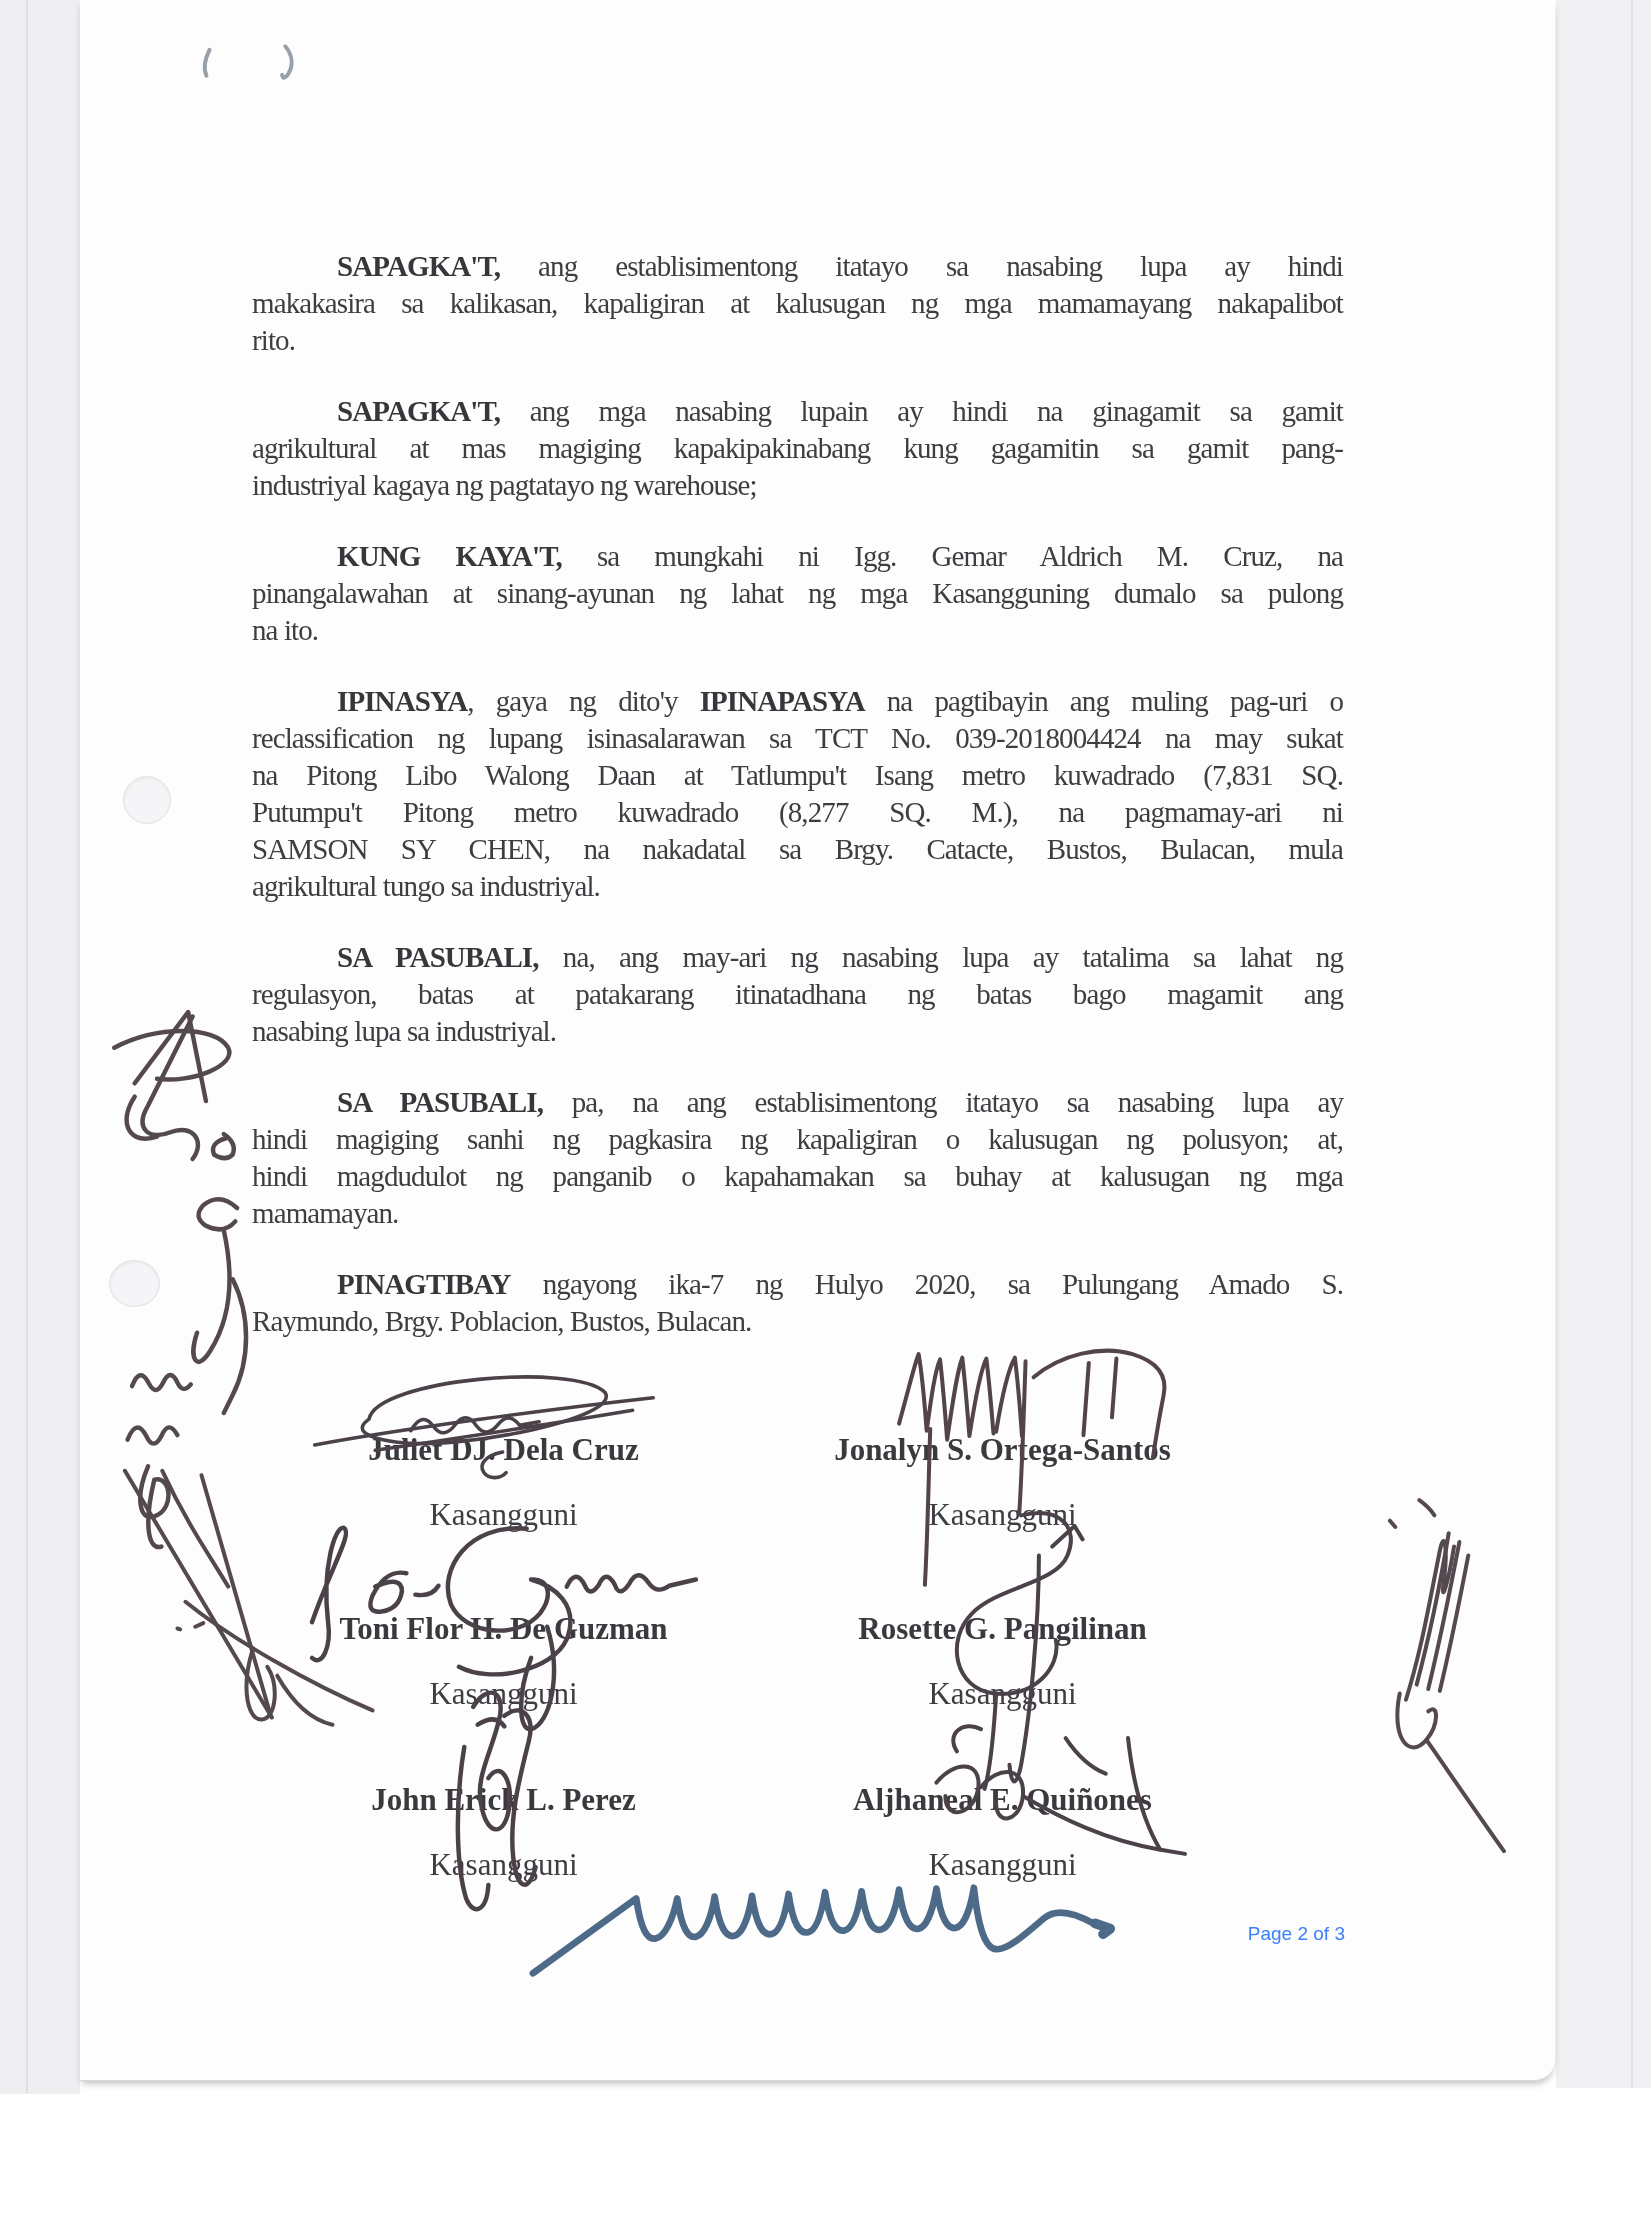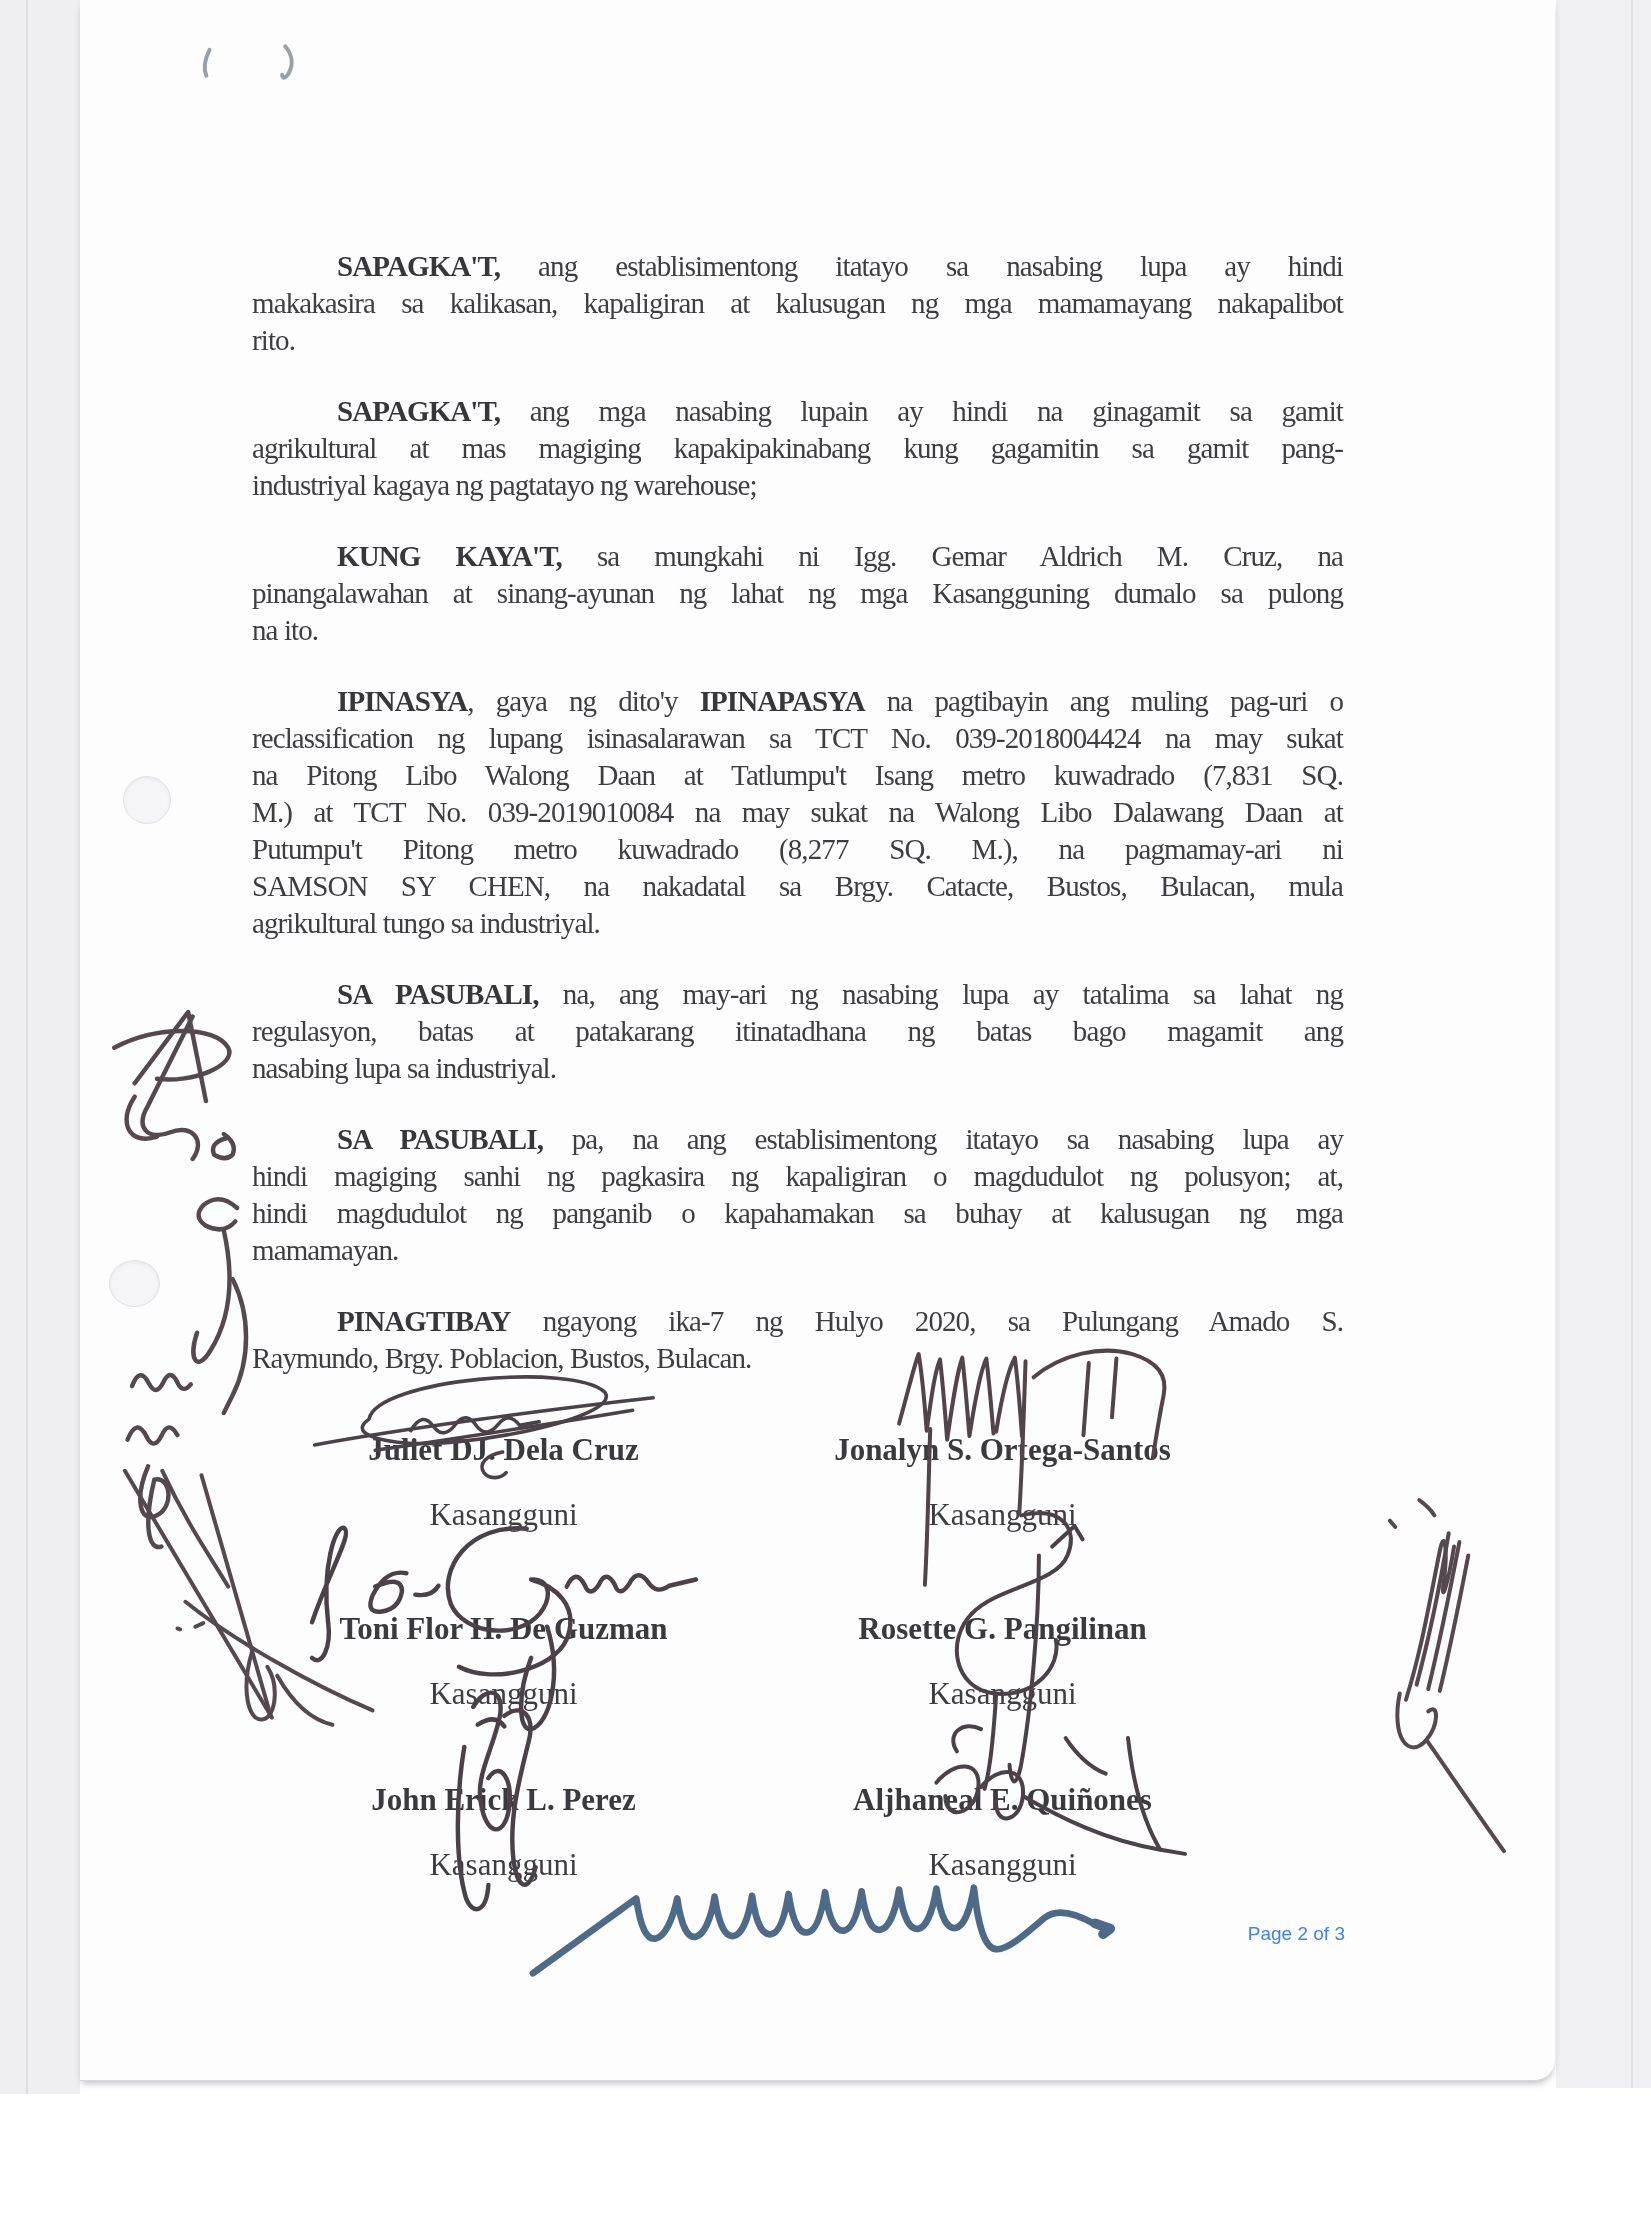--- a/index.html
+++ b/index.html
@@ -68,33 +68,32 @@
     </div>
     <div class="para">
       <div class="line first"><span class="b">KUNG KAYA'T,</span><span> sa mungkahi ni Igg. Gemar Aldrich M. Cruz, na</span></div>
       <div class="line"><span>pinangalawahan at sinang-ayunan ng lahat ng mga Kasangguning dumalo sa pulong</span></div>
       <div class="line last"><span>na ito.</span></div>
     </div>
     <div class="para">
       <div class="line first"><span class="b">IPINASYA</span><span>, gaya ng dito'y </span><span class="b">IPINAPASYA</span><span> na pagtibayin ang muling pag-uri o</span></div>
       <div class="line"><span>reclassification ng lupang isinasalarawan sa TCT No. 039-2018004424 na may sukat</span></div>
       <div class="line"><span>na Pitong Libo Walong Daan at Tatlumpu't Isang metro kuwadrado (7,831 SQ.</span></div>
-      <div class="line"><span>M.) at TCT No. 039-2019010084 na may sukat na Walong Libo Dalawang Daan at</span></div>
       <div class="line"><span>Putumpu't Pitong metro kuwadrado (8,277 SQ. M.), na pagmamay-ari ni</span></div>
       <div class="line"><span>SAMSON SY CHEN, na nakadatal sa Brgy. Catacte, Bustos, Bulacan, mula</span></div>
       <div class="line last"><span>agrikultural tungo sa industriyal.</span></div>
     </div>
     <div class="para">
       <div class="line first"><span class="b">SA PASUBALI,</span><span> na, ang may-ari ng nasabing lupa ay tatalima sa lahat ng</span></div>
       <div class="line"><span>regulasyon, batas at patakarang itinatadhana ng batas bago magamit ang</span></div>
       <div class="line last"><span>nasabing lupa sa industriyal.</span></div>
     </div>
     <div class="para">
       <div class="line first"><span class="b">SA PASUBALI,</span><span> pa, na ang establisimentong itatayo sa nasabing lupa ay</span></div>
-      <div class="line"><span>hindi magiging sanhi ng pagkasira ng kapaligiran o magdudulot ng polusyon; at,</span></div>
+      <div class="line"><span>hindi magiging sanhi ng pagkasira ng kapaligiran o kalusugan ng polusyon; at,</span></div>
       <div class="line"><span>hindi magdudulot ng panganib o kapahamakan sa buhay at kalusugan ng mga</span></div>
       <div class="line last"><span>mamamayan.</span></div>
     </div>
     <div class="para">
       <div class="line first"><span class="b">PINAGTIBAY</span><span> ngayong ika-7 ng Hulyo 2020, sa Pulungang Amado S.</span></div>
       <div class="line last"><span>Raymundo, Brgy. Poblacion, Bustos, Bulacan.</span></div>
     </div>
   </div>
 
 <div class="sig-cell c1 r1">

